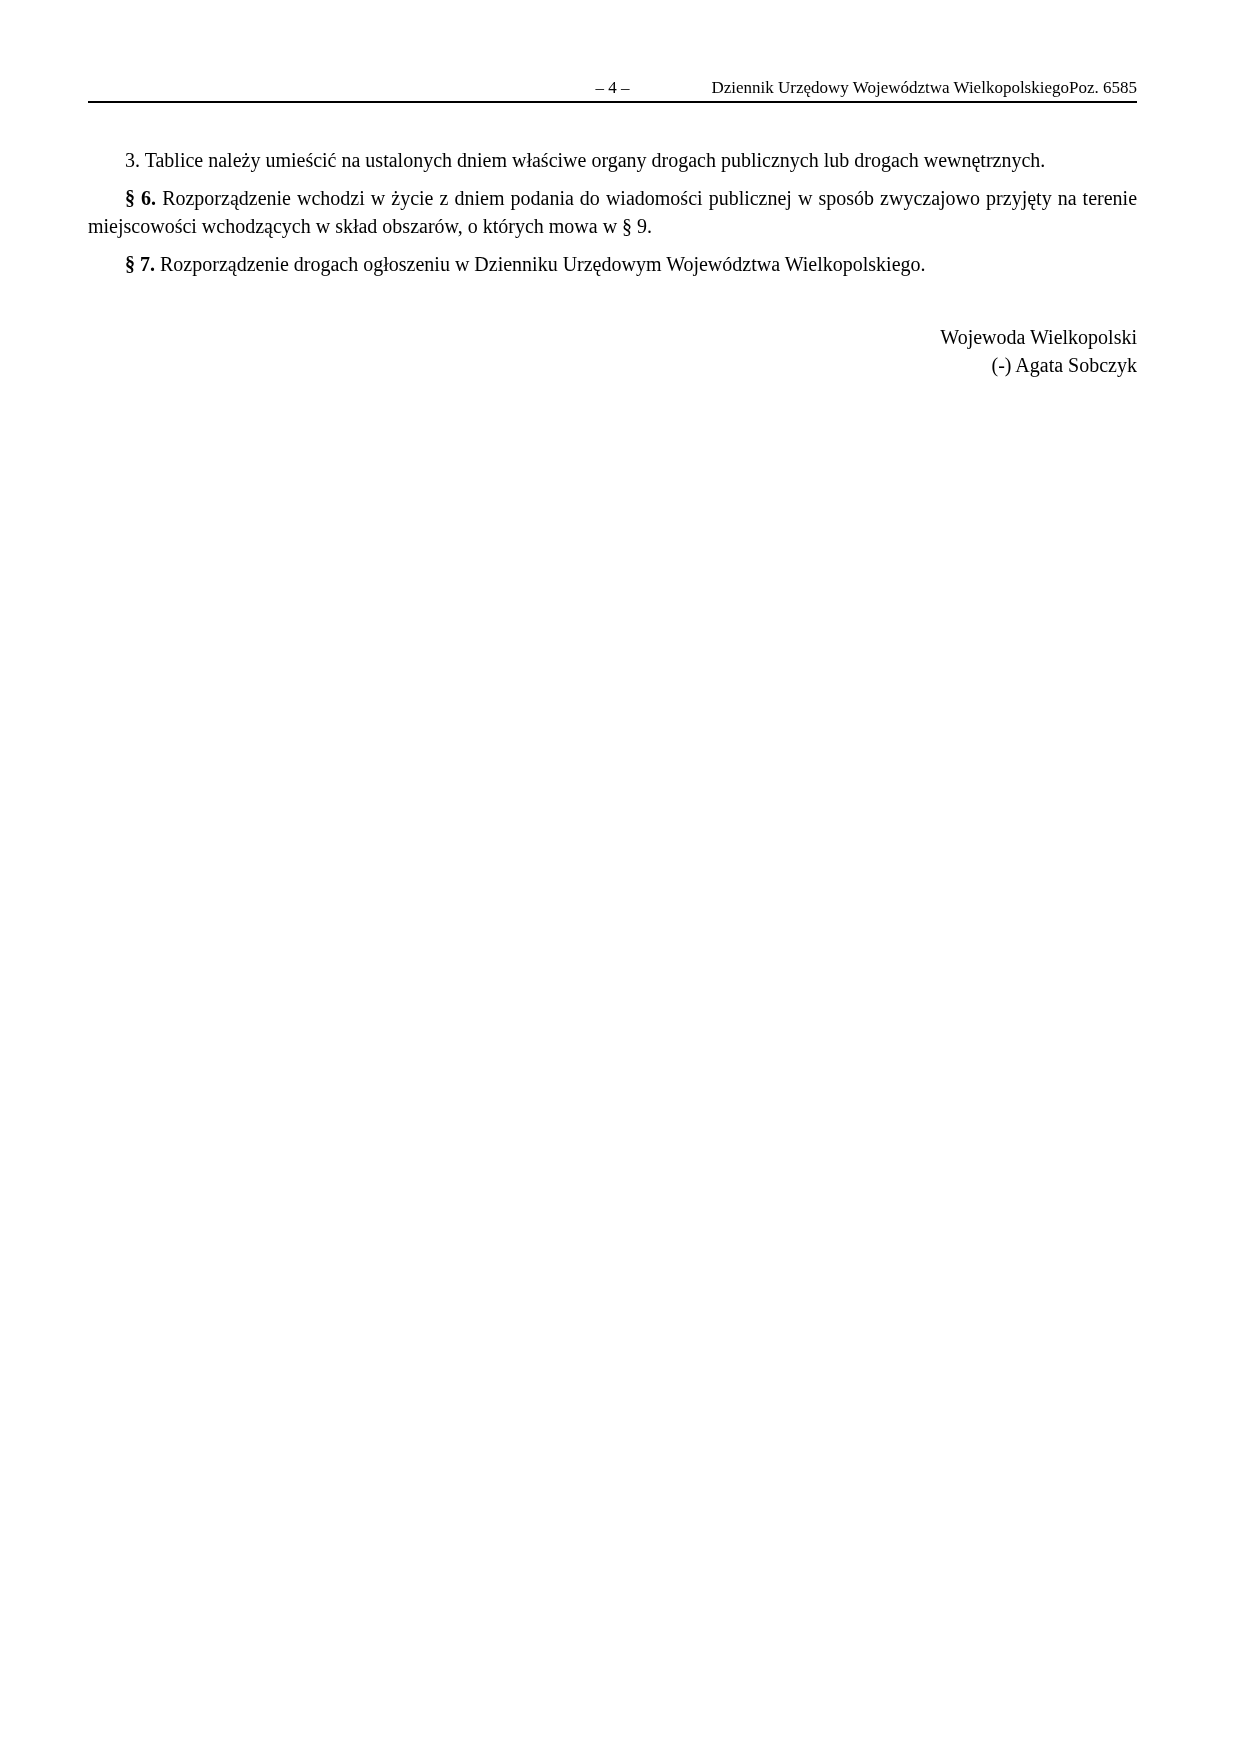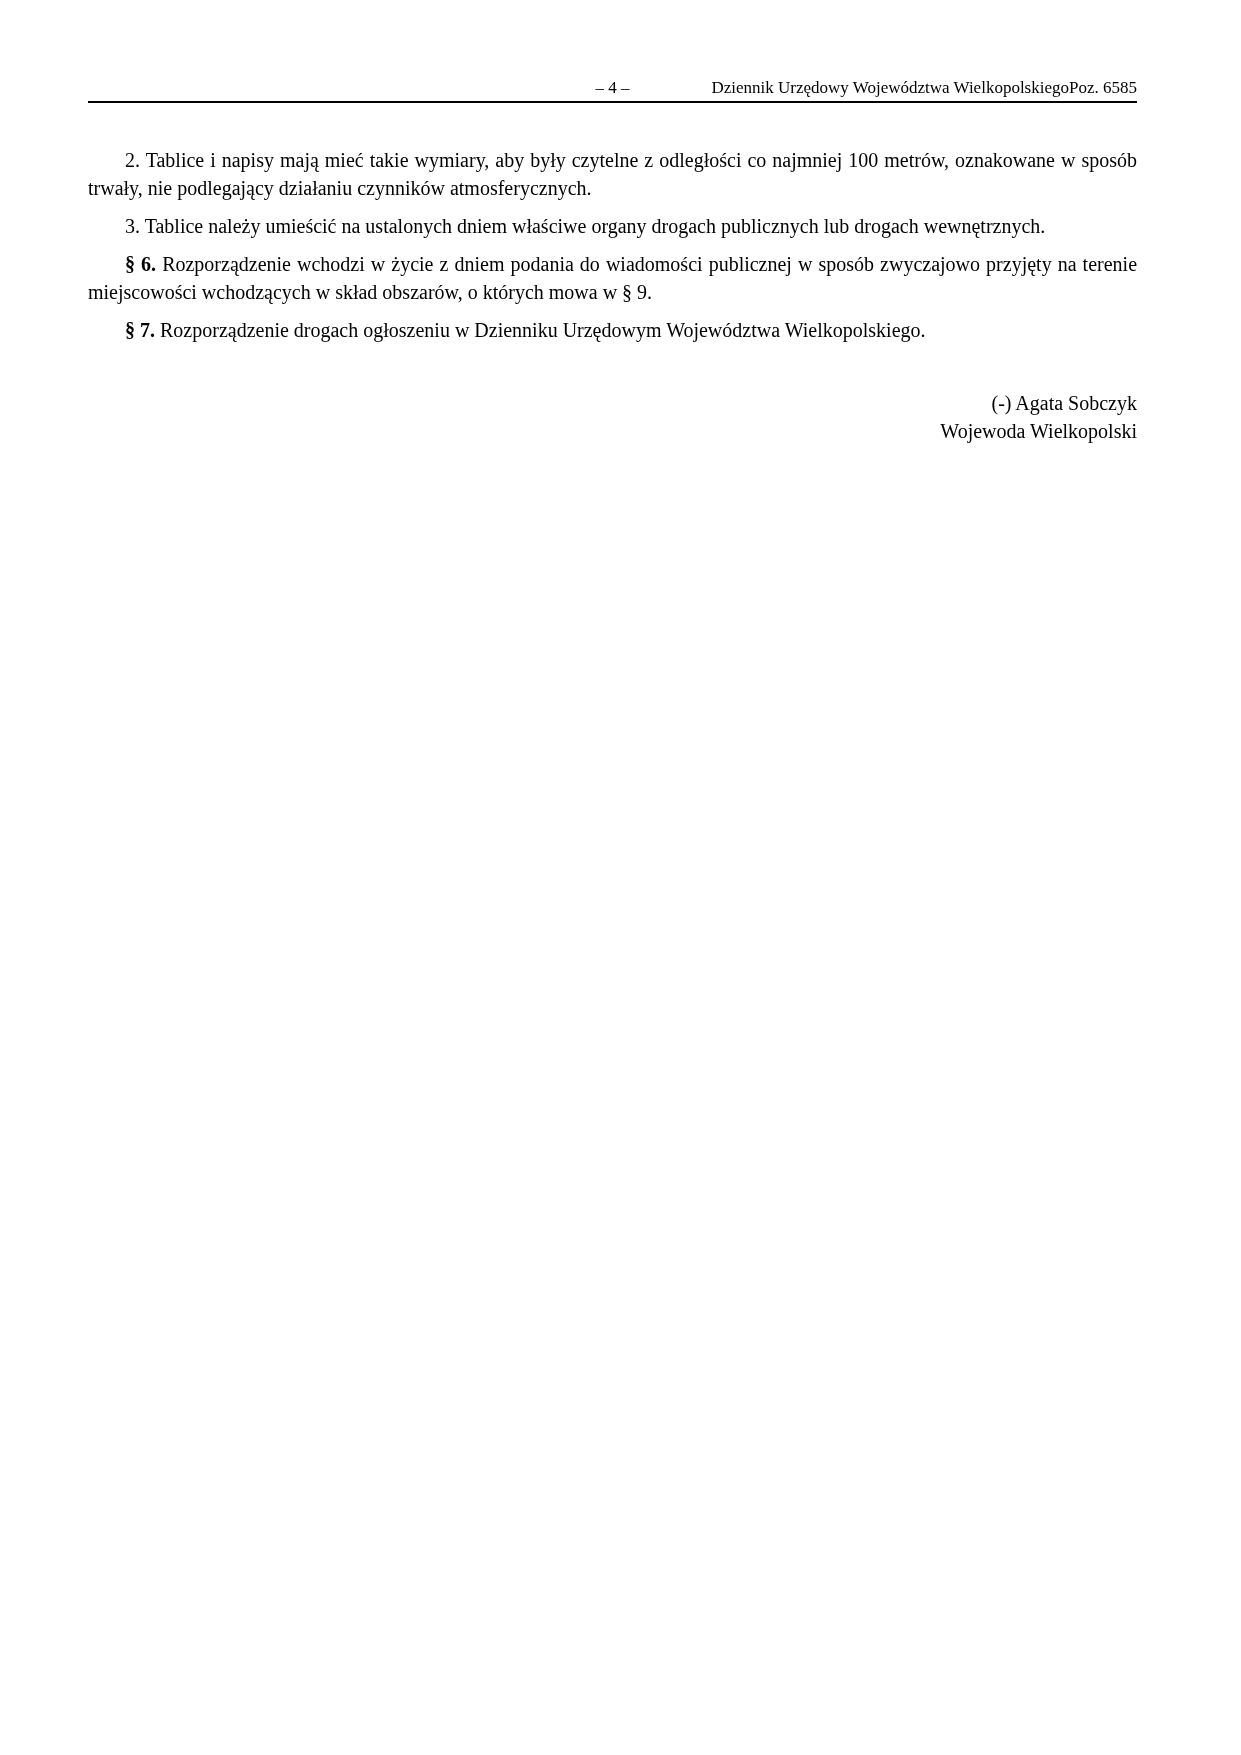--- a/index.html
+++ b/index.html
@@ -75,28 +75,27 @@
     <div class="header">
       <div class="header-row">
         <span>Dziennik Urzędowy Województwa Wielkopolskiego</span>
         <span class="header-center">– 4 –</span>
         <span>Poz. 6585</span>
       </div>
       <hr class="header-rule">
     </div>
 
     <div class="doc-body">
-      <p><span class="lead">2.</span> <span>Tablice i napisy mają mieć takie wymiary, aby były czytelne z odległości co najmniej 100 metrów, oznakowane w sposób trwały, nie podlegający działaniu czynników atmosferycznych.</span></p>
 
       <p><span class="lead">3.</span> <span>Tablice należy umieścić na ustalonych dniem właściwe organy drogach publicznych lub drogach wewnętrznych.</span></p>
 
       <p><span class="lead bold">§ 6.</span> <span>Rozporządzenie wchodzi w życie z dniem podania do wiadomości publicznej w sposób zwyczajowo przyjęty na terenie miejscowości wchodzących w skład obszarów, o których mowa w § 9.</span></p>
 
       <p><span class="lead bold">§ 7.</span> <span>Rozporządzenie drogach ogłoszeniu w Dzienniku Urzędowym Województwa Wielkopolskiego.</span></p>
     </div>
 
     <div class="signature">
+      <div>Wojewoda Wielkopolski</div>
       <div>(-) Agata Sobczyk</div>
-      <div>Wojewoda Wielkopolski</div>
     </div>
 
   </div>
 </div>
 
 </body></html>

